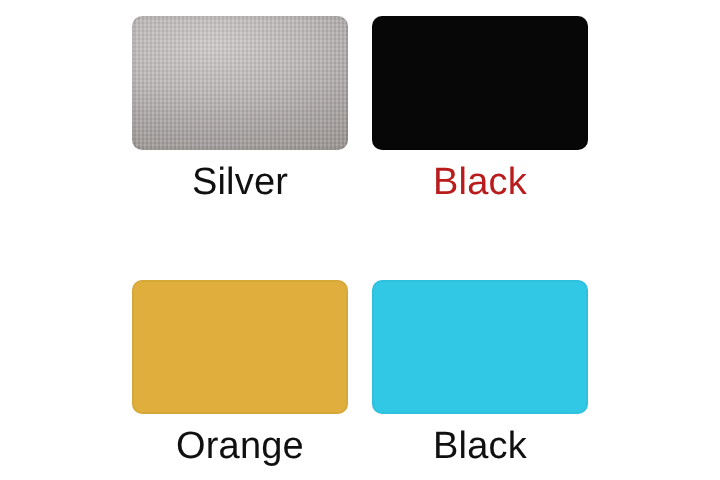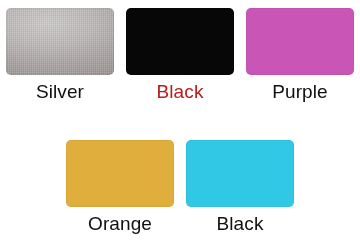--- a/index.html
+++ b/index.html
@@ -93,24 +93,20 @@
     <div class="swatch-cell">
       <div class="swatch-chip chip-metallic"></div>
       <div class="swatch-label" style="color: rgb(16, 16, 16);">Silver</div>
     </div>
 
     <div class="swatch-cell">
       <div class="swatch-chip chip-flat" style="background-color: rgb(7, 7, 7);"></div>
       <div class="swatch-label" style="color: #b91c1c;">Black</div>
     </div>
 
-    <div class="swatch-cell">
-      <div class="swatch-chip chip-flat" style="background-color: rgb(201, 86, 182);"></div>
-      <div class="swatch-label" style="color: rgb(16, 16, 16);">Purple</div>
-    </div>
 
   </div>
 
   <div class="swatch-row" id="row-bottom">
 
     <div class="swatch-cell">
       <div class="swatch-chip chip-flat" style="background-color: rgb(223, 174, 60);"></div>
       <div class="swatch-label" style="color: rgb(16, 16, 16);">Orange</div>
     </div>
 

